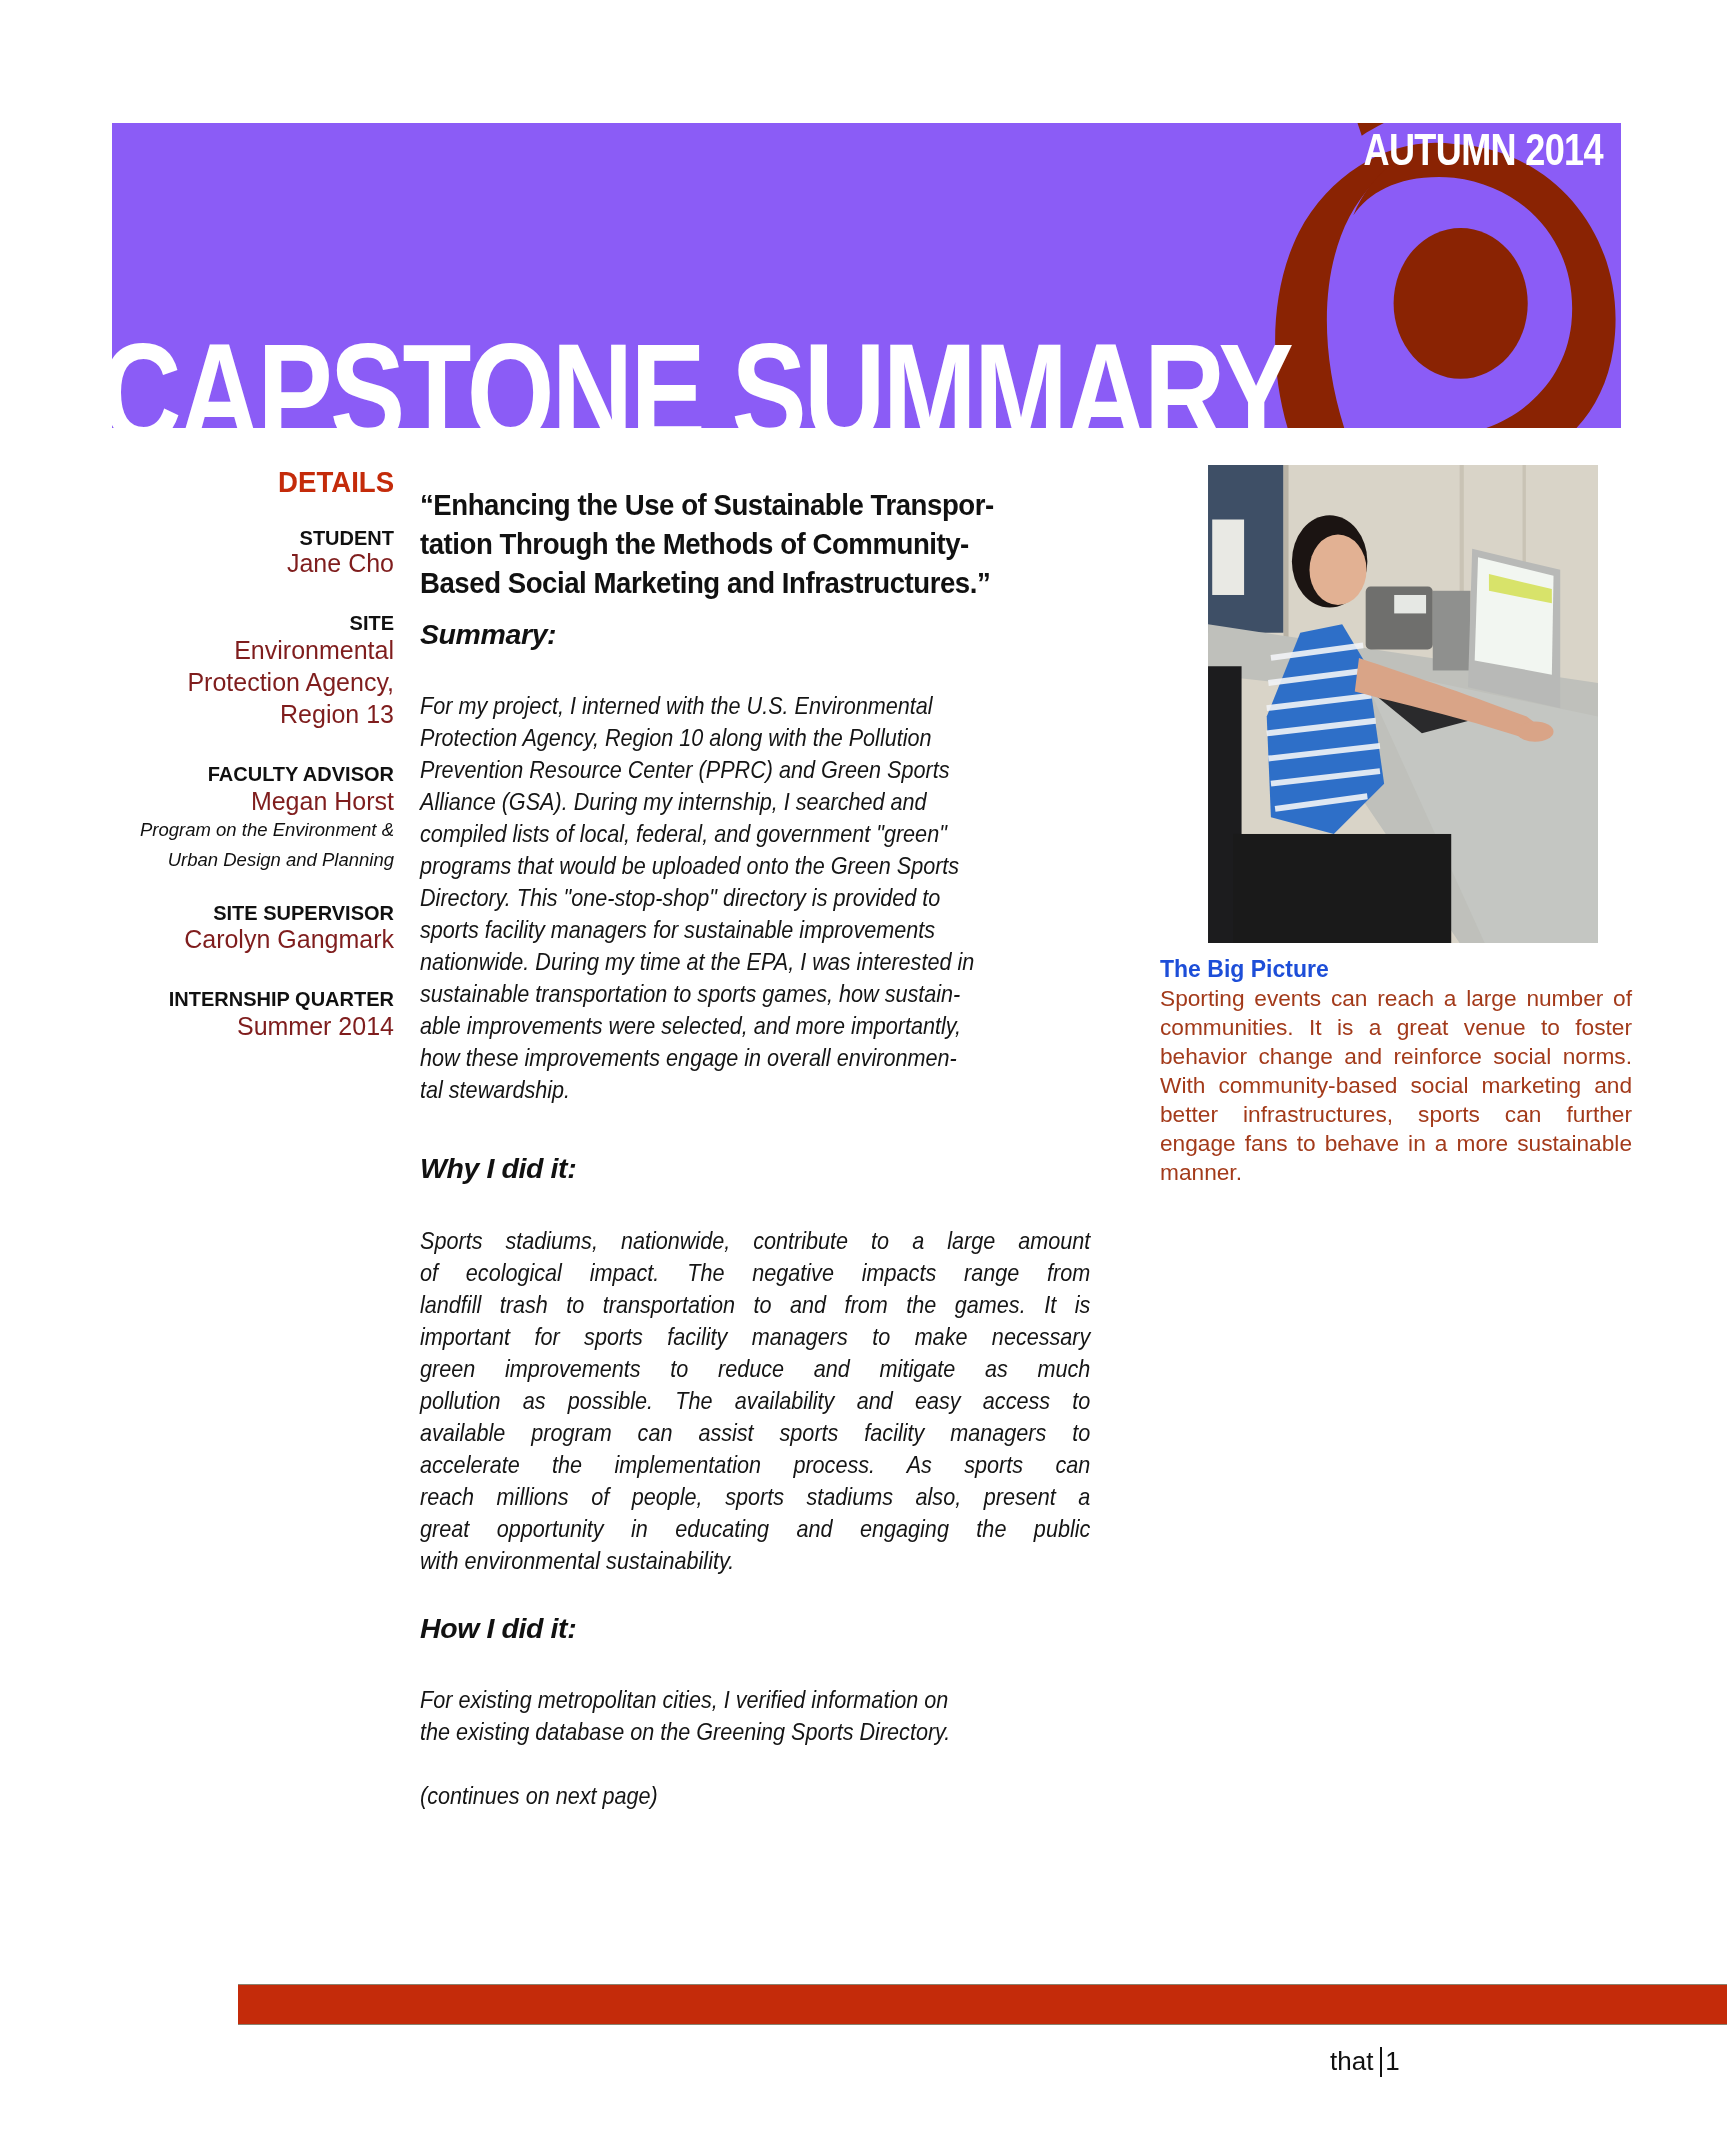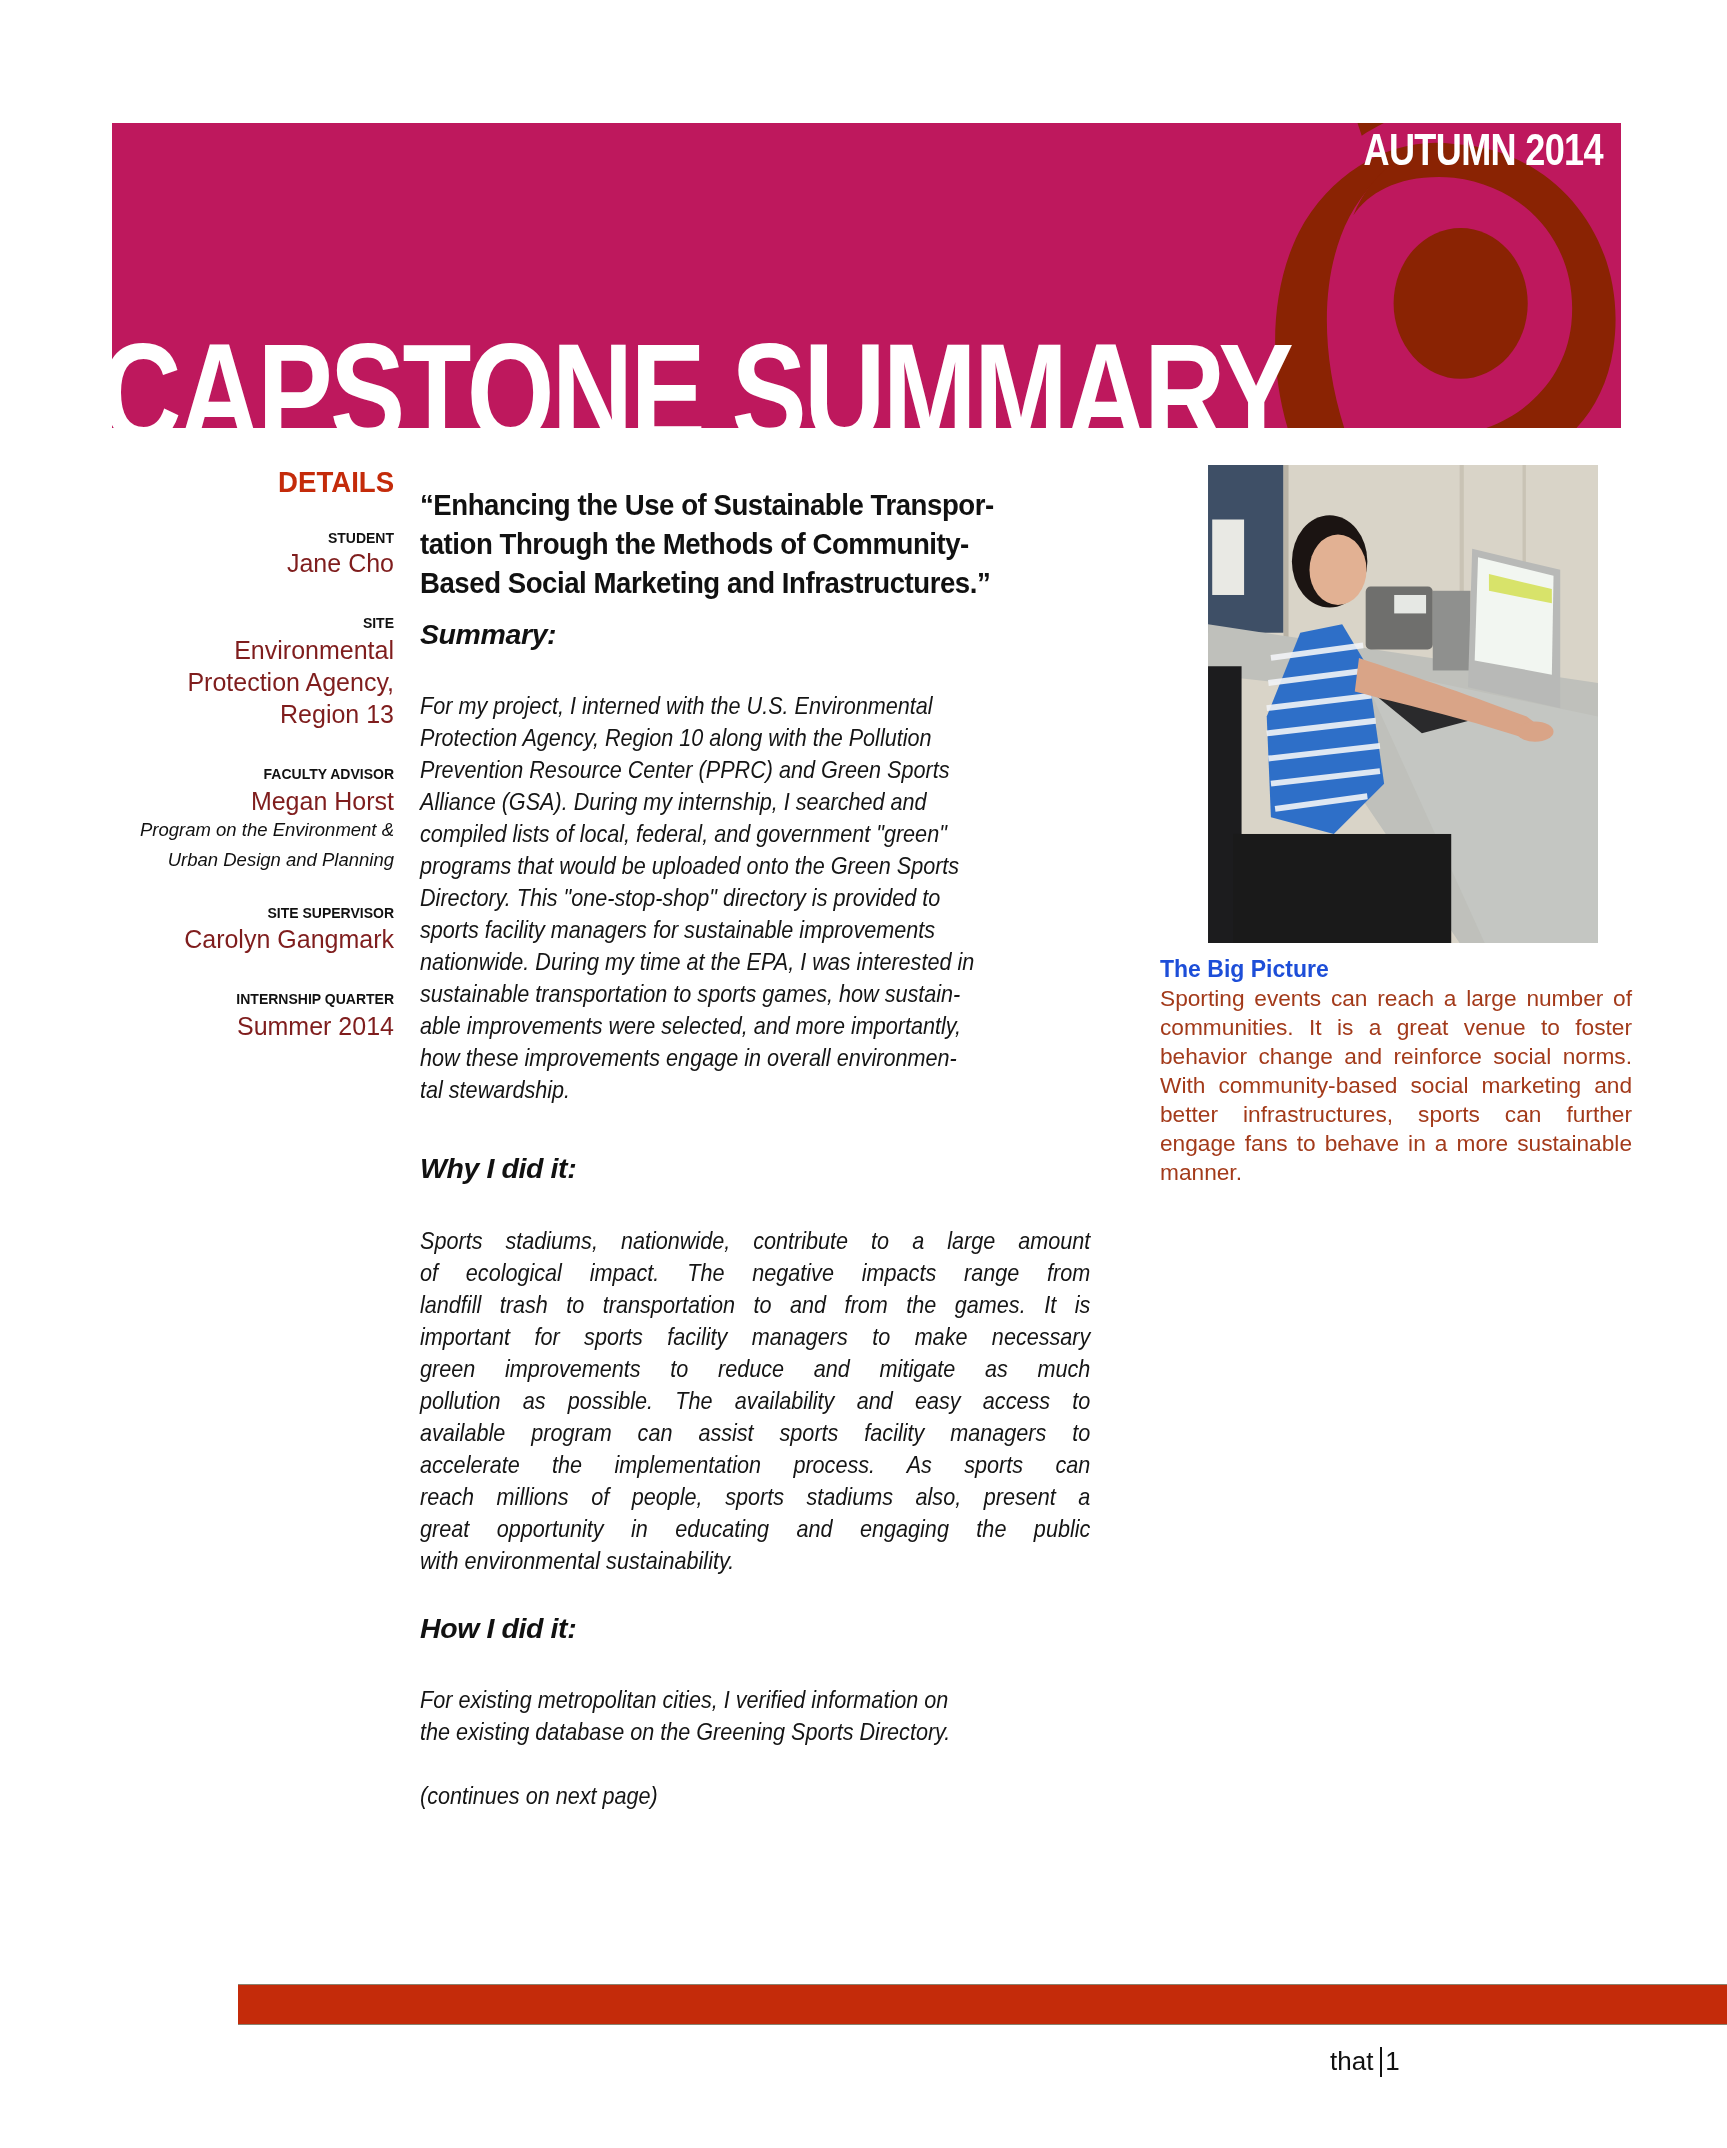--- a/index.html
+++ b/index.html
@@ -1,25 +1,25 @@
 <!DOCTYPE html>
 <html style="font-size:13.4px"><head>
 <meta charset="utf-8">
 <style>
   html, body { margin:0; padding:0; background:#ffffff; }
   body { width:1728px; height:2148px; position:relative; overflow:hidden; font-family:"Liberation Sans", "DejaVu Sans", sans-serif; color:#111; }
 
-  .banner { position:absolute; left:112px; top:123px; width:1509px; height:305px; background:#be185d; overflow:hidden; }
+  .banner { position:absolute; left:112px; top:123px; width:1509px; height:305px; background:#8b5cf6; overflow:hidden; }
   .banner-swirl { position:absolute; left:1124px; top:-25px; width:394px; height:394px; }
   .banner-season { position:absolute; right:18.5px; top:1.7px; color:#ffffff; font-family:"Liberation Sans", sans-serif; font-weight:bold; font-size:44px; letter-spacing:-0.8px; transform:scaleX(0.82); transform-origin:right top; line-height:50px; }
   .banner-title { position:absolute; left:-11.7px; top:200px; color:#ffffff; font-family:"Liberation Sans", sans-serif; font-weight:bold; font-size:141px; line-height:141px; letter-spacing:-3.4px; transform:scaleX(0.8); transform-origin:left top; white-space:nowrap; }
 
   .sidebar { position:absolute; left:109px; top:453px; width:285px; text-align:right; }
   .sb-heading { position:absolute; right:0; color:#c42b0a; font-weight:bold; font-size:30px; line-height:34px; white-space:nowrap; transform:scaleX(0.92); transform-origin:right top; }
-  .sb-label { position:absolute; right:0; font-weight:bold; font-size:14px; line-height:18.5px; color:#111; white-space:nowrap; }
+  .sb-label { position:absolute; right:0; font-weight:bold; font-size:20px; line-height:18.5px; color:#111; white-space:nowrap; }
   .sb-value { position:absolute; right:0; font-size:25px; line-height:32px; color:#7f1d1d; white-space:nowrap; }
   .sb-sub { position:absolute; right:0; font-style:italic; font-size:18.5px; line-height:25px; color:#111; white-space:nowrap;text-align:center; }
 
   .main { position:absolute; left:420px; top:453px; width:671px; }
   .title { position:absolute; left:0; top:0; width:688px; font-weight:bold; font-size:30px; line-height:39px; letter-spacing:-0.5px;margin-top:32px; }
   .title .line { display:block; white-space:nowrap; transform:scaleX(0.92); transform-origin:left top; }
   .section-head { position:absolute; left:0; font-weight:bold; font-size:28.5px; line-height:34px; letter-spacing:-0.4px;font-style:italic; }
   .para { position:absolute; left:0; width:671px; font-size:24px; line-height:32px; color:#151515;font-style:italic; }
   .para .line { display:block; white-space:nowrap; transform:scaleX(0.9); transform-origin:left top; }
   .para.justify .line { white-space:normal; text-align:justify; text-align-last:justify; width:111%; }

